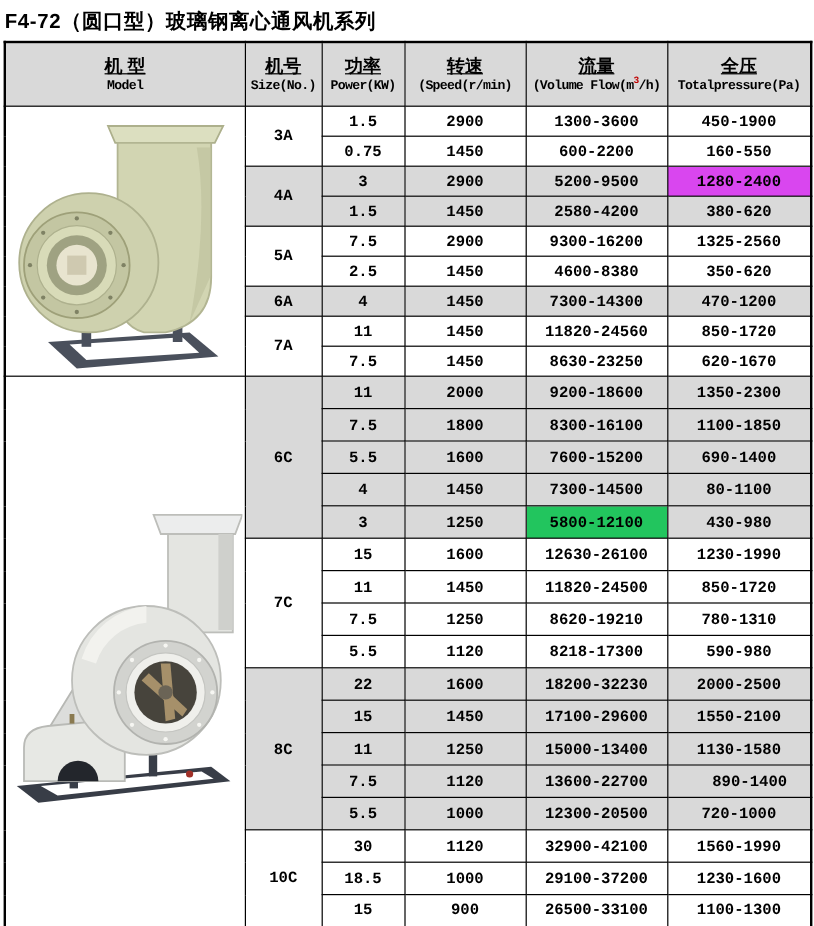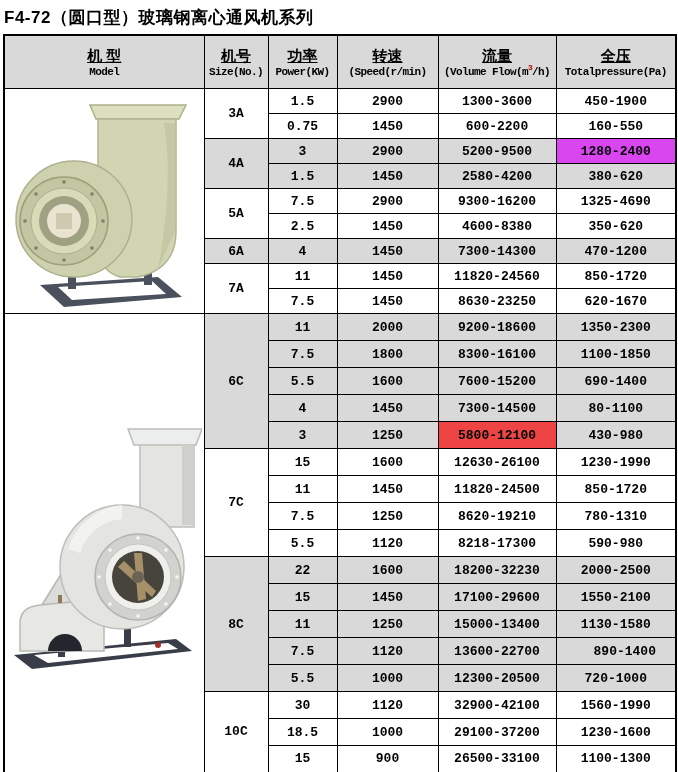--- a/index.html
+++ b/index.html
@@ -150,21 +150,21 @@
         <td class="data" style="background: rgb(217, 217, 217);">1.5</td>
         <td class="data" style="background: rgb(217, 217, 217);">1450</td>
         <td class="data" style="background: rgb(217, 217, 217);">2580-4200</td>
         <td class="data" style="background: rgb(217, 217, 217);">380-620</td>
       </tr>
       <tr class="sec-a">
         <td class="size-cell" rowspan="2">5A</td>
         <td class="data">7.5</td>
         <td class="data">2900</td>
         <td class="data">9300-16200</td>
-        <td class="data">1325-4690</td>
+        <td class="data">1325-2560</td>
       </tr>
       <tr class="sec-a">
         <td class="data">2.5</td>
         <td class="data">1450</td>
         <td class="data">4600-8380</td>
         <td class="data">350-620</td>
       </tr>
       <tr class="sec-a">
         <td class="size-cell" rowspan="1" style="background: rgb(217, 217, 217);">6A</td>
         <td class="data" style="background: rgb(217, 217, 217);">4</td>
@@ -262,21 +262,21 @@
       </tr>
       <tr class="sec-c">
         <td class="data" style="background: rgb(217, 217, 217);">4</td>
         <td class="data" style="background: rgb(217, 217, 217);">1450</td>
         <td class="data" style="background: rgb(217, 217, 217);">7300-14500</td>
         <td class="data" style="background: rgb(217, 217, 217);">80-1100</td>
       </tr>
       <tr class="sec-c">
         <td class="data" style="background: rgb(217, 217, 217);">3</td>
         <td class="data" style="background: rgb(217, 217, 217);">1250</td>
-        <td class="data" style="background: #ef4444;">5800-12100</td>
+        <td class="data" style="background: #22c55e;">5800-12100</td>
         <td class="data" style="background: rgb(217, 217, 217);">430-980</td>
       </tr>
       <tr class="sec-c">
         <td class="size-cell" rowspan="4">7C</td>
         <td class="data">15</td>
         <td class="data">1600</td>
         <td class="data">12630-26100</td>
         <td class="data">1230-1990</td>
       </tr>
       <tr class="sec-c">

